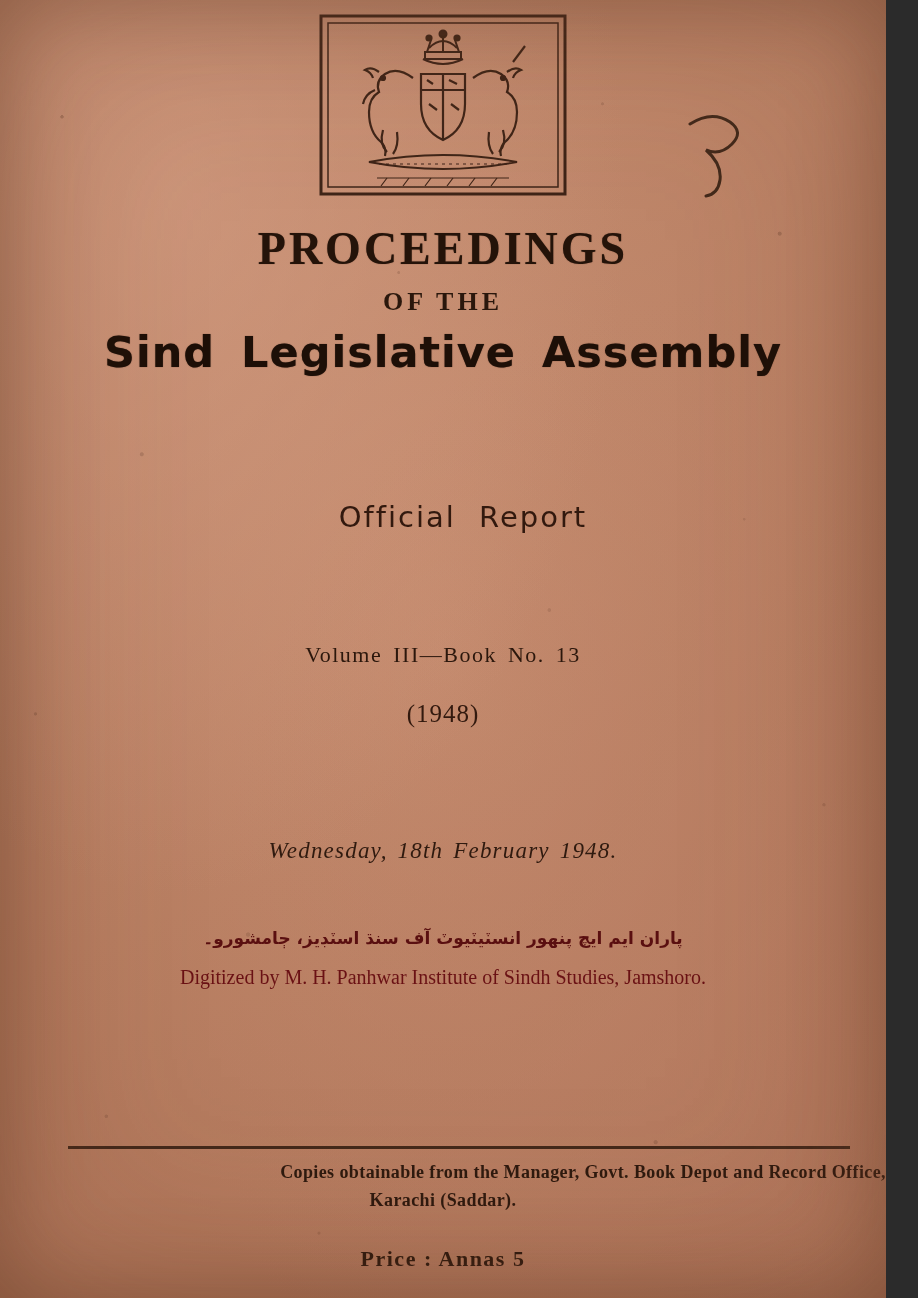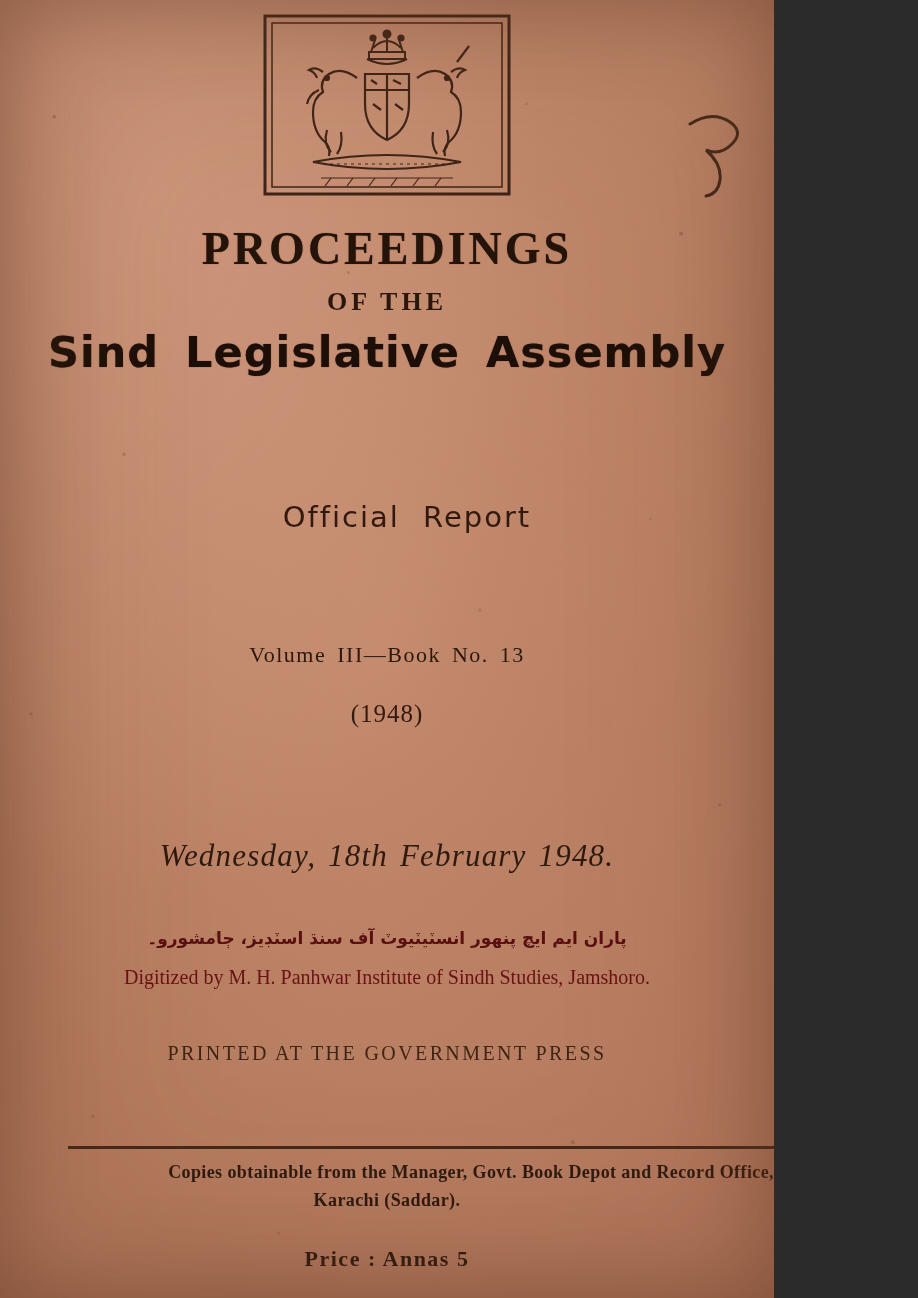--- a/index.html
+++ b/index.html
@@ -2,21 +2,21 @@
 <html><head>
 <meta charset="utf-8">
 <style>
   html, body {
     margin: 0;
     padding: 0;
     background: #2b2b2b;
   }
   .page {
     position: relative;
-    width: 774px;
+    width: 886px;
     height: 1298px;
     overflow: hidden;
     background: #c08a70;
     background-image:
       radial-gradient(ellipse at 20% 15%, rgba(214,160,134,0.55) 0%, rgba(214,160,134,0) 45%),
       radial-gradient(ellipse at 80% 75%, rgba(186,126,100,0.45) 0%, rgba(186,126,100,0) 50%),
       radial-gradient(ellipse at 50% 50%, rgba(205,148,120,0.5) 0%, rgba(160,104,80,0.25) 75%),
       linear-gradient(160deg, #cd9577 0%, #c38a6c 30%, #bb8163 60%, #b57a5d 100%);
     font-family: "Liberation Serif", serif;
     color: #2a1a12;
@@ -137,21 +137,21 @@
     letter-spacing: 1px;
     color: #32190e;
   }
   .t-date {
     position: absolute;
     left: 0; right: 0;
     top: 838px;
     text-align: center;
     font-family: "Liberation Serif", serif;
     font-style: italic;
-    font-size: 31px;
+    font-size: 23px;
     letter-spacing: 1.2px;
     word-spacing: 3px;
     color: #2f1a0f;
   }
 
   
   .credit-urdu {
     position: absolute;
     left: 0; right: 0;
     top: 928px;
@@ -309,21 +309,20 @@
   </div>
 
   <div class="t-official">Official   Report</div>
   <div class="t-volume">Volume  III—Book  No.  13</div>
   <div class="t-year">(1948)</div>
   <div class="t-date">Wednesday, 18th February 1948.</div>
 
   <div class="credit-urdu">پاران ایم ایچ پنهور انسٽيٽيوٽ آف سنڌ اسٽڊيز، ڄامشورو۔</div>
   <div class="credit-en">Digitized by M. H. Panhwar Institute of Sindh Studies, Jamshoro.</div>
 
-  <div class="imprint-press">PRINTED AT THE GOVERNMENT PRESS</div>
 
   <div class="rule"></div>
 
   <div class="obtain-1">Copies obtainable from the Manager, Govt. Book Depot and Record Office,</div>
   <div class="obtain-2">Karachi (Saddar).</div>
 
   <div class="price">Price : Annas 5</div>
 
   <div class="vignette"></div>
 </div>

